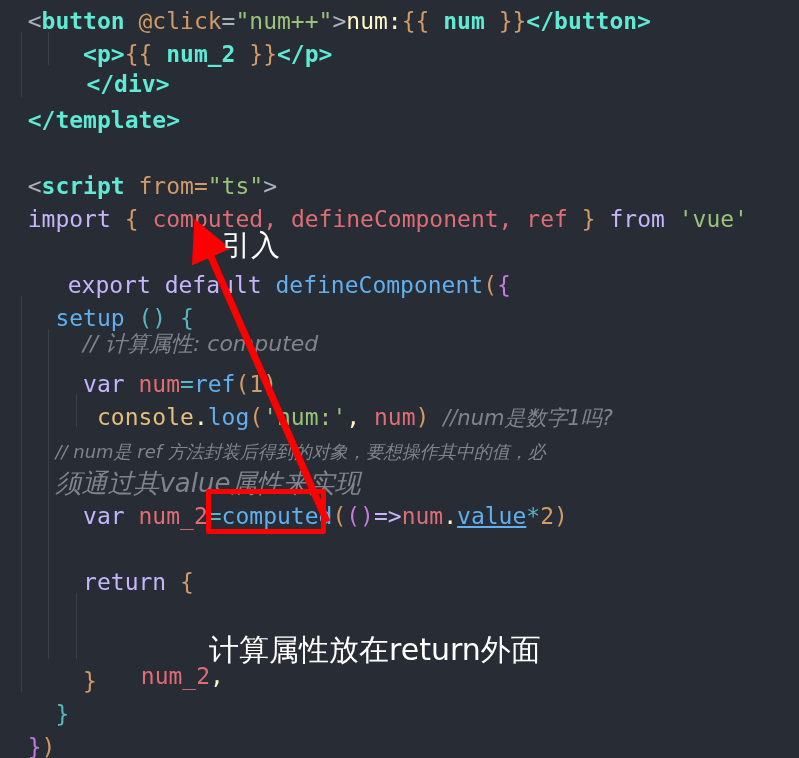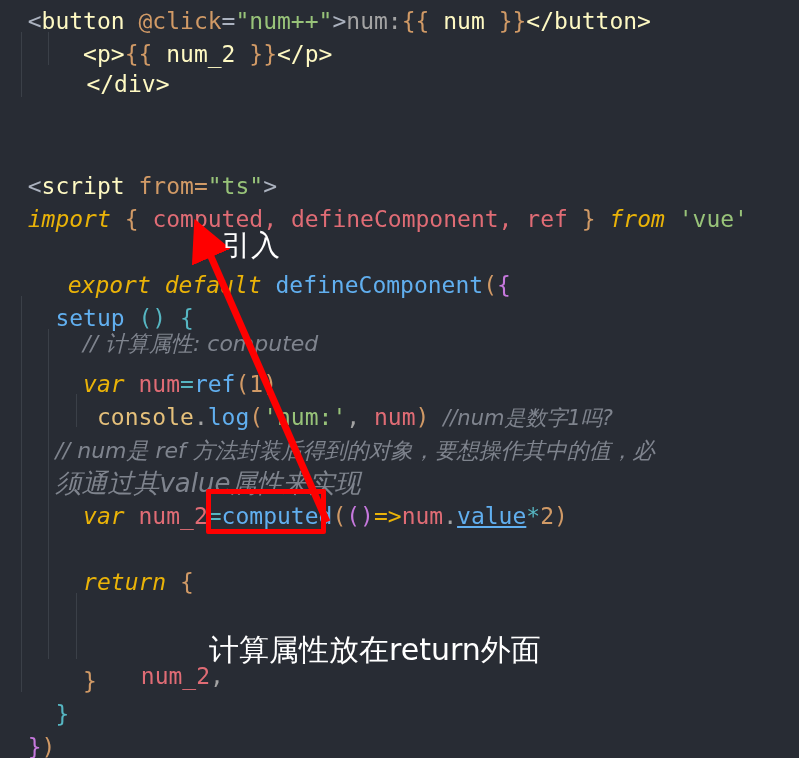--- a/index.html
+++ b/index.html
@@ -31,35 +31,35 @@
     height: 33px;
     line-height: 33px;
     font-size: 23px;
     white-space: pre;
     letter-spacing: 0px;
     font-family: "DejaVu Sans Mono", "Liberation Mono", monospace;
   }
   .line .ind { display: inline-block; }
 
   
-  .t-tag      { color: #fef9c3; }
+  .t-tag      { color: #5eead4; font-weight: bold; }
   .t-punc     { color: #abb2bf; }
   .t-attr     { color: #d19a66; }
   .t-str      { color: #98c379; }
-  .t-kw       { color: #eab308; font-style: italic; }
+  .t-kw       { color: #c4b5fd; }
   .t-fn       { color: #61afef; }
   .t-var      { color: #e06c75; }
   .t-num      { color: #d19a66; }
   .t-brace    { color: #d19a66; }
   .t-brace2   { color: #c678dd; }
   .t-brace3   { color: #56b6c2; }
   .t-op       { color: #56b6c2; }
   .t-prop     { color: #e5c07b; }
   .t-mustache { color: #d19a66; }
-  .t-plain    { color: #a3a3a3; }
+  .t-plain    { color: #fef9c3; }
   .t-value    { color: #61afef; text-decoration: underline; text-decoration-color:#61afef; }
 
   
   .cjk-comment {
     font-family: "DejaVu Sans", "Liberation Sans", sans-serif;
     font-style: italic;
     color: #7f848e;
   }
 
   
@@ -130,36 +130,37 @@
   <div class="guide" style="left:76px; top:593px; height:66px;"></div>
 
   <div class="code-layer">
 
     <div class="line" style="top:5px;"><span class="ind">  </span><span class="t-punc">&lt;</span><span class="t-tag">button</span><span class="t-punc"> </span><span class="t-attr">@click</span><span class="t-punc">=</span><span class="t-str">"</span><span class="t-str">num++</span><span class="t-str">"</span><span class="t-punc">&gt;</span><span class="t-plain">num:</span><span class="t-mustache">{{</span><span class="t-tag"> num </span><span class="t-mustache">}}</span><span class="t-tag">&lt;/button&gt;</span></div>
 
     <div class="line" style="top:38px;"><span class="ind">      </span><span class="t-tag">&lt;p&gt;</span><span class="t-mustache">{{</span><span class="t-tag"> num_2 </span><span class="t-mustache">}}</span><span class="t-tag">&lt;/p&gt;</span></div>
 
     <div class="line" style="top:68px;padding-left:31px;"><span class="ind">    </span><span class="t-tag">&lt;/div&gt;</span></div>
 
+    <div class="line" style="top:104px;"><span class="ind">  </span><span class="t-tag">&lt;/template&gt;</span></div>
 
     <div class="line" style="top:170px;"><span class="ind">  </span><span class="t-punc">&lt;</span><span class="t-tag">script</span><span class="t-punc"> </span><span class="t-attr">from</span><span class="t-attr">=</span><span class="t-str">"ts"</span><span class="t-punc">&gt;</span></div>
 
     <div class="line" style="top:203px;"><span class="ind">  </span><span class="t-kw">import</span><span class="t-plain"> </span><span class="t-brace">{</span><span class="t-plain"> </span><span class="t-var">computed</span><span class="t-var">,</span><span class="t-plain"> </span><span class="t-var">defineComponent</span><span class="t-var">,</span><span class="t-plain"> </span><span class="t-var">ref</span><span class="t-plain"> </span><span class="t-brace">}</span><span class="t-plain"> </span><span class="t-kw">from</span><span class="t-plain"> </span><span class="t-str">'vue'</span></div>
 
     <div class="line" style="top:269px;margin-left:40px;"><span class="ind">  </span><span class="t-kw">export</span><span class="t-plain"> </span><span class="t-kw">default</span><span class="t-plain"> </span><span class="t-fn">defineComponent</span><span class="t-brace">(</span><span class="t-brace2">{</span></div>
 
     <div class="line" style="top:302px;"><span class="ind">    </span><span class="t-fn">setup</span><span class="t-plain"> </span><span class="t-op">()</span><span class="t-plain"> </span><span class="t-brace3">{</span></div>
 
     <div class="line" style="top:327px;"><span class="ind">      </span><span class="cjk-comment" style="font-size:22px;">// 计算属性: computed</span></div>
 
     <div class="line" style="top:368px;"><span class="ind">      </span><span class="t-kw">var</span><span class="t-plain"> </span><span class="t-var">num</span><span class="t-op">=</span><span class="t-fn">ref</span><span class="t-brace">(</span><span class="t-num">1</span><span class="t-brace">)</span></div>
 
     <div class="line" style="top:401px;"><span class="ind">       </span><span class="t-prop">console</span><span class="t-plain">.</span><span class="t-fn">log</span><span class="t-brace">(</span><span class="t-str">'num:'</span><span class="t-plain">,</span><span class="t-plain"> </span><span class="t-var">num</span><span class="t-brace">)</span><span class="t-plain"> </span><span class="cjk-comment" style="font-size:21px;">//num是数字1吗?</span></div>
 
-    <div class="line" style="top:434px;"><span class="ind">    </span><span class="cjk-comment" style="font-size:22px;">// num是 ref 方法封装后得到的对象，要想操作其中的值，必</span></div>
+    <div class="line" style="top:434px;"><span class="ind">    </span><span class="cjk-comment" style="font-size:18px;">// num是 ref 方法封装后得到的对象，要想操作其中的值，必</span></div>
 
     <div class="line" style="top:467px;"><span class="ind">    </span><span class="cjk-comment" style="font-size:26px;">须通过其value属性来实现</span></div>
 
     <div class="line" style="top:500px;"><span class="ind">      </span><span class="t-kw">var</span><span class="t-plain"> </span><span class="t-var">num_2</span><span class="t-op">=</span><span class="t-fn">computed</span><span class="t-brace">(</span><span class="t-brace2">()</span><span class="t-kw">=&gt;</span><span class="t-var">num</span><span class="t-plain">.</span><span class="t-value">value</span><span class="t-op">*</span><span class="t-num">2</span><span class="t-brace">)</span></div>
 
     <div class="line" style="top:566px;"><span class="ind">      </span><span class="t-kw">return</span><span class="t-plain"> </span><span class="t-brace">{</span></div>
 
 
     <div class="line" style="top:660px;margin-left:30px;"><span class="ind">        </span><span class="t-var">num_2</span><span class="t-plain">,</span></div>
 

